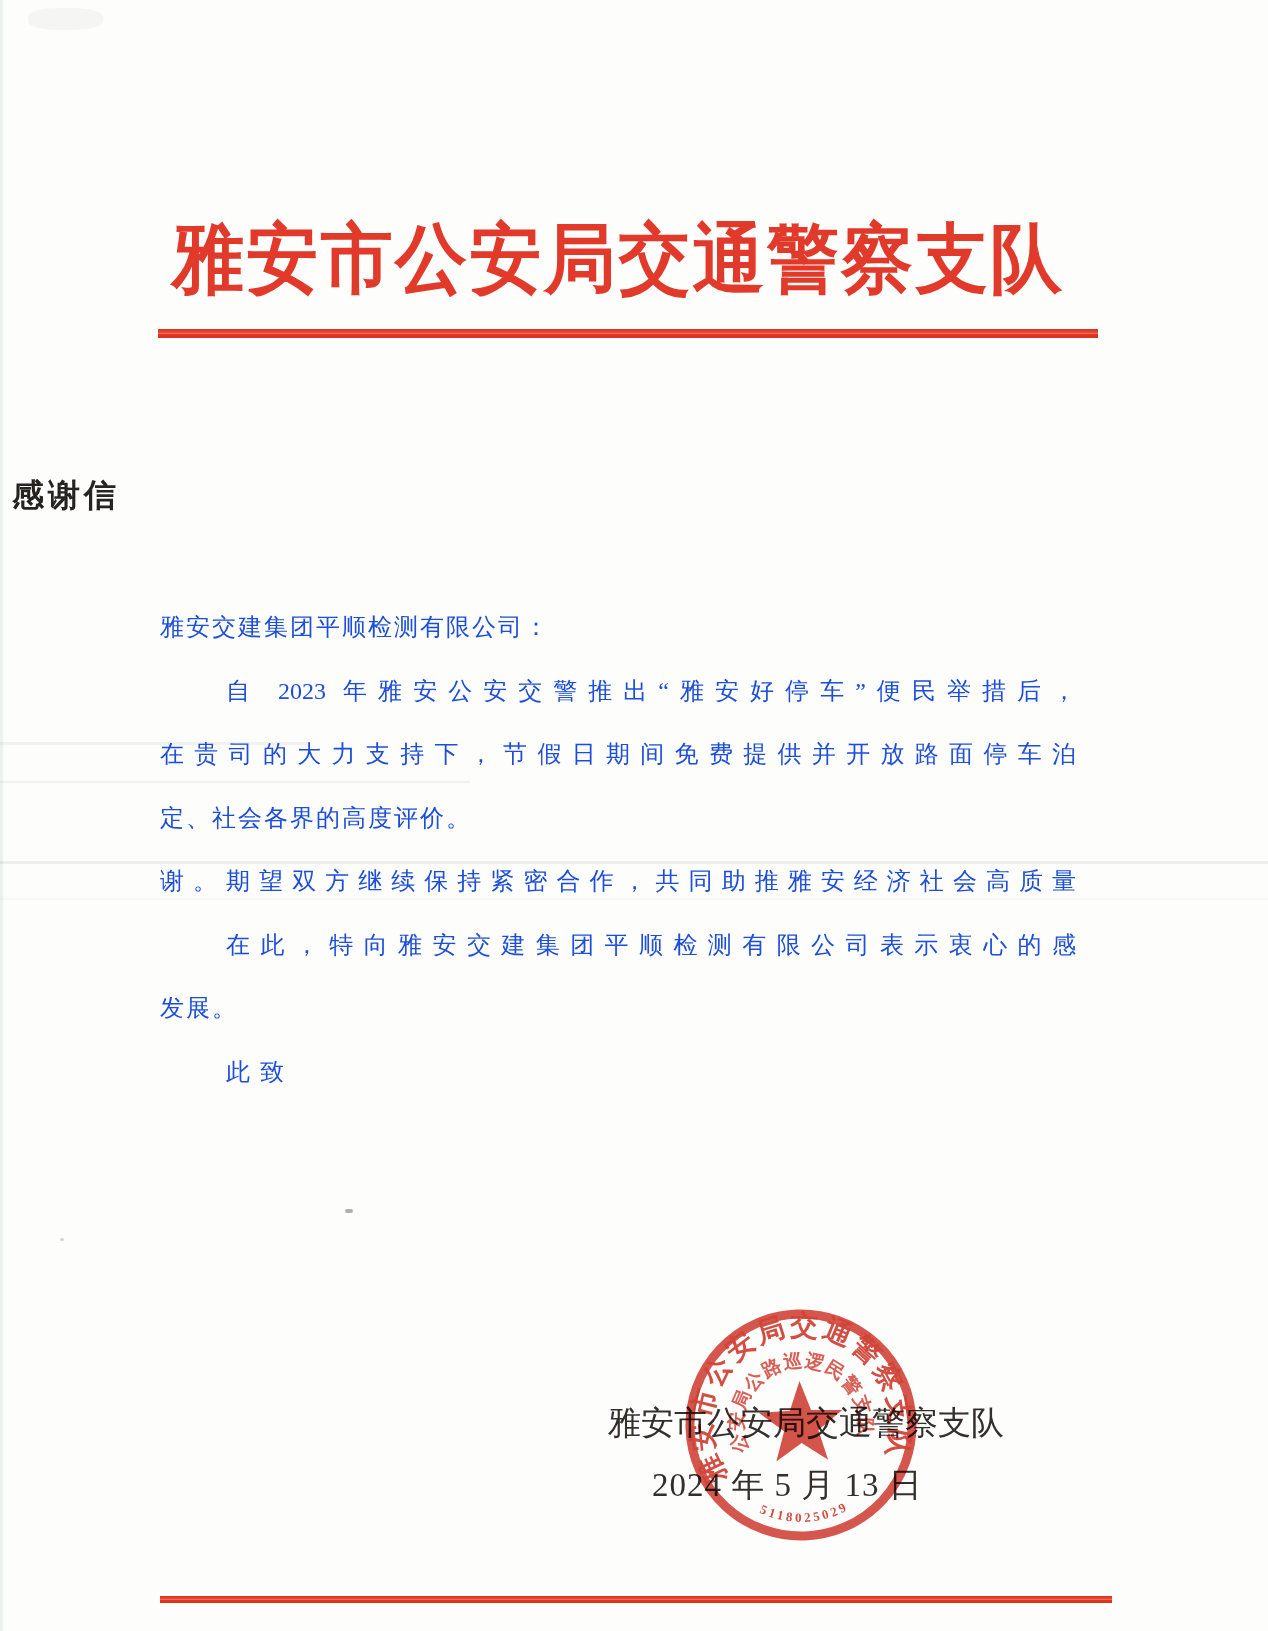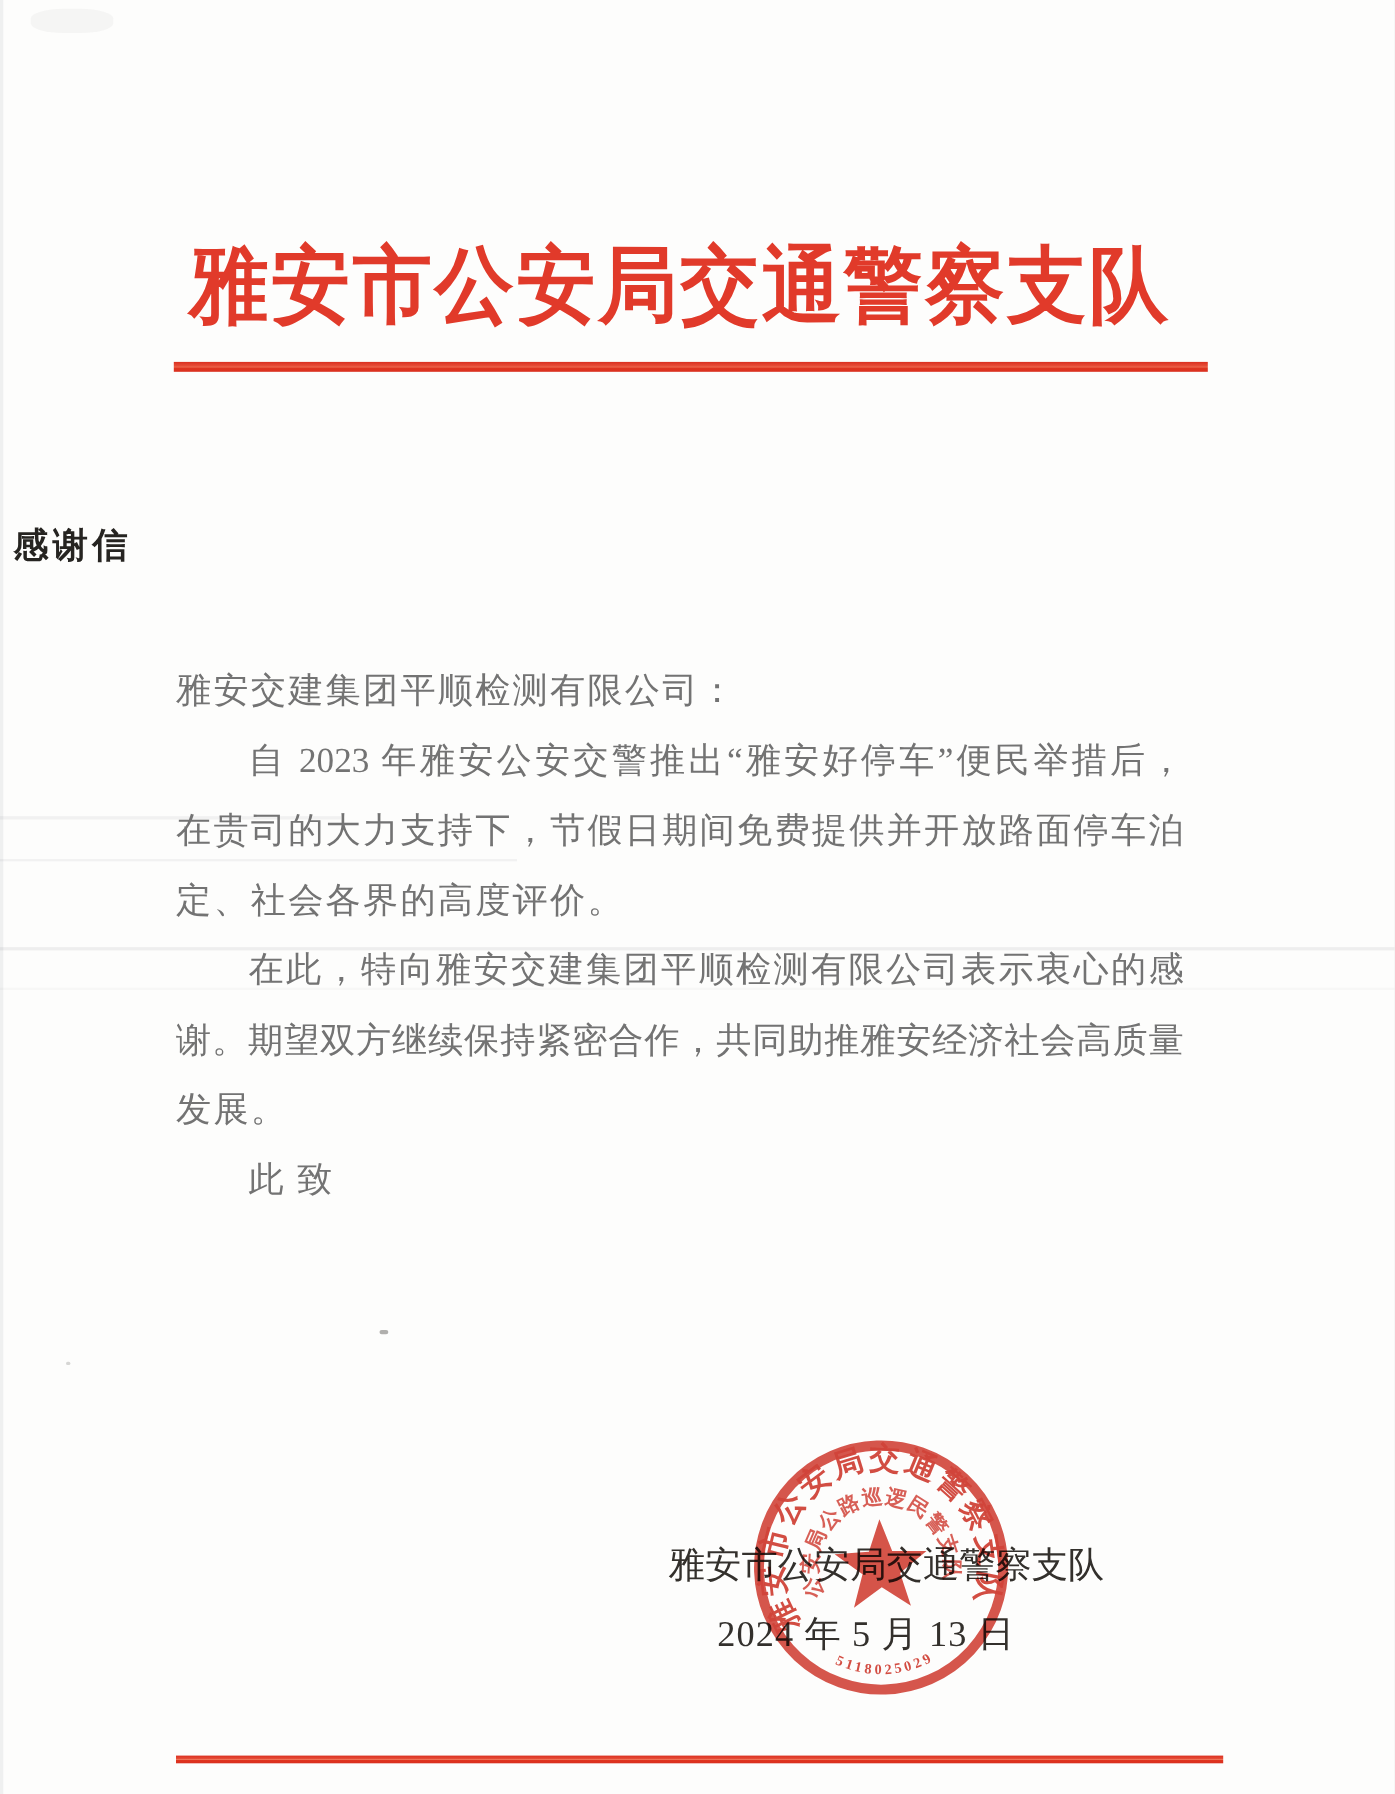--- a/index.html
+++ b/index.html
@@ -29,21 +29,21 @@
   .rule.bottom{left:160px;top:1596px;width:952px;height:7px;}
   .doc-title{
     position:absolute;left:0;top:474px;width:1226px;
     text-align:left;
     font-size:32px;font-weight:bold;color:#262421;
     letter-spacing:4px;
     margin-left:12px;
   }
   .body-block{
     position:absolute;left:160px;top:596px;width:916px;
-    font-size:32px;color:#737373;
+    font-size:24px;color:#1d4ed8;
   }
   .line{
     line-height:63.5px;height:63.5px;
     letter-spacing:2px;
     white-space:nowrap;
   }
   .line.just{
     text-align:justify;text-align-last:justify;
     letter-spacing:0;white-space:normal;
   }
@@ -92,22 +92,22 @@
   <div class="letterhead">雅安市公安局交通警察支队</div>
   <div class="rule top"></div>
 
   <div class="doc-title">感谢信</div>
 
   <div class="body-block">
     <div class="line">雅安交建集团平顺检测有限公司：</div>
     <div class="line indent just">自 2023 年雅安公安交警推出“雅安好停车”便民举措后，</div>
     <div class="line just">在贵司的大力支持下，节假日期间免费提供并开放路面停车泊</div>
     <div class="line">定、社会各界的高度评价。</div>
+    <div class="line just">谢。期望双方继续保持紧密合作，共同助推雅安经济社会高质量</div>
     <div class="line indent just">在此，特向雅安交建集团平顺检测有限公司表示衷心的感</div>
-    <div class="line just">谢。期望双方继续保持紧密合作，共同助推雅安经济社会高质量</div>
     <div class="line">发展。</div>
     <div class="line indent">此 致</div>
   </div>
 
   <div class="signature">雅安市公安局交通警察支队</div>
   <div class="date">2024 年 5 月 13 日</div>
 
   <svg class="seal" viewBox="0 0 238 238" xmlns="http://www.w3.org/2000/svg">
     <g fill="none" stroke="none">
       <circle cx="119" cy="119" r="111" stroke="#cf3429" stroke-width="9" opacity="0.9"></circle>

